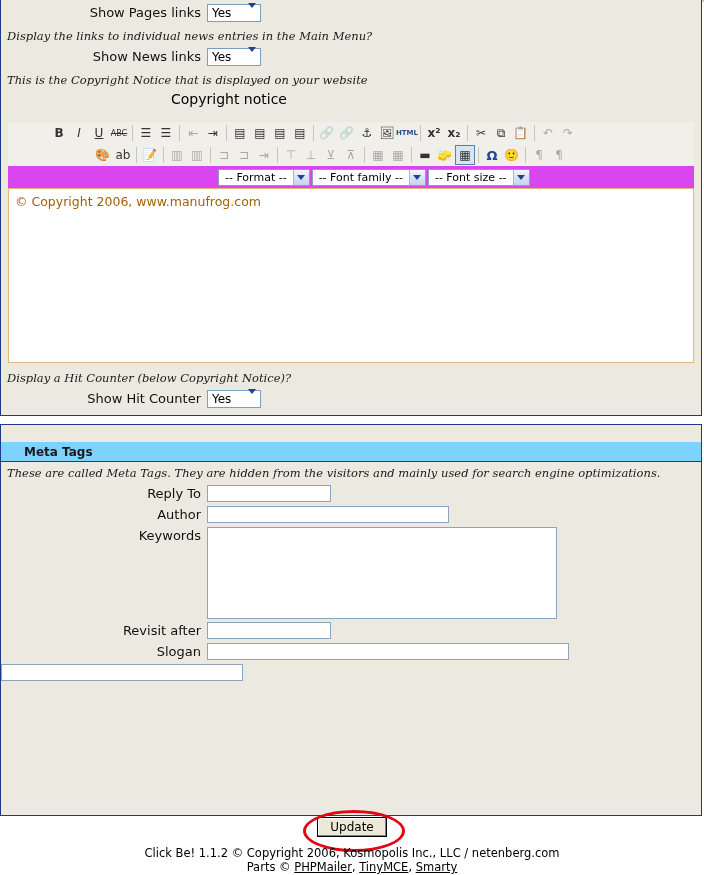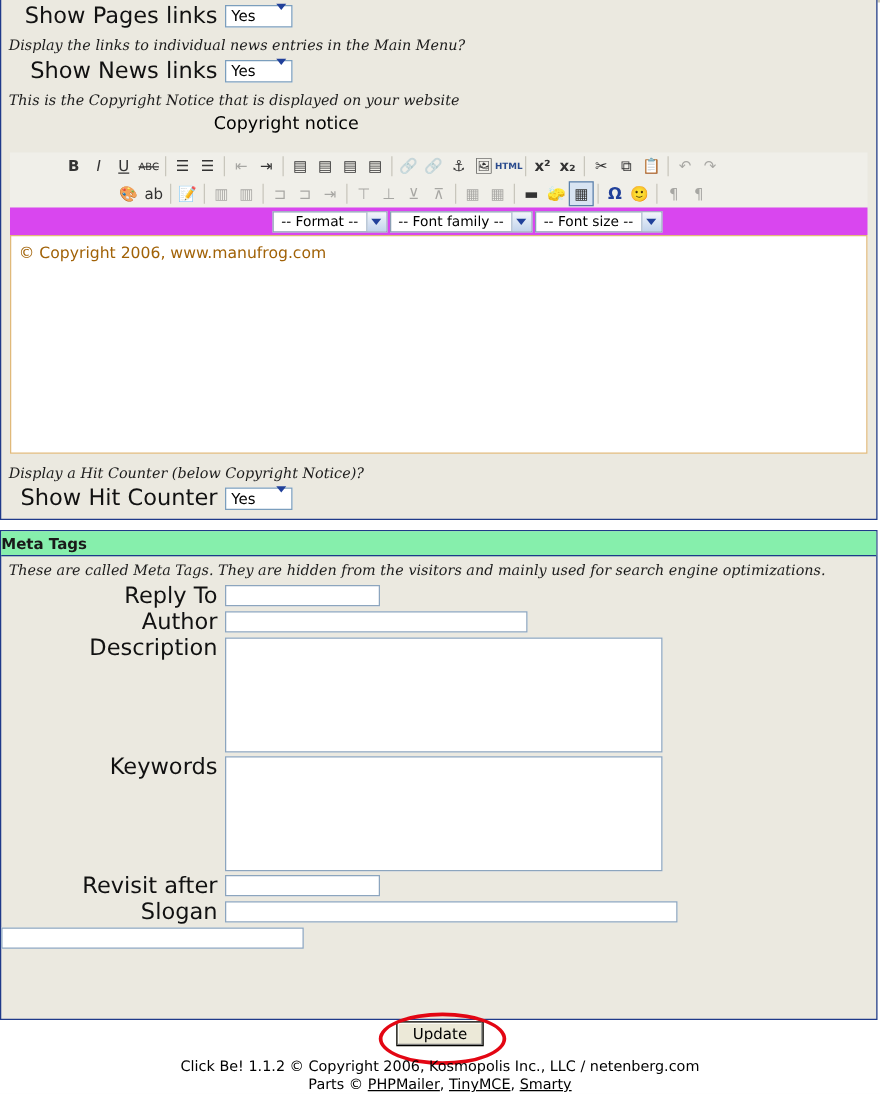--- a/index.html
+++ b/index.html
@@ -29,52 +29,53 @@
   #panel-site {
     top: -320px;
     height: 736px;
   }
   #panel-meta {
     top: 424px;
     height: 392px;
   }
 
   .panel-header {
-    background: #86efac;
+    background: #7dd3fc;
     border-bottom: 1px solid #1F3A8A;
     height: 20px;
     line-height: 20px;
-    padding: 0 0;
+    padding: 0 23px;
     font-family: "DejaVu Sans", sans-serif;
     font-size: 12px;
     font-weight: bold;
     color: #1a1a1a;
     box-sizing: border-box;
+    margin-top: 17px;
   }
 
   .panel-note {
     font-family: "DejaVu Serif", serif;
     font-style: italic;
     font-size: 11.5px;
     color: #1a1a1a;
     padding: 4px 6px 2px 6px;
   }
 
   
   .form-row {
     display: flex;
     align-items: flex-start;
     margin: 3px 0;
   }
   .form-label {
-    width: 179px;
+    width: 206px;
     text-align: right;
     padding-right: 6px;
     font-family: "DejaVu Sans", sans-serif;
-    font-size: 18px;
+    font-size: 13px;
     color: #111;
     line-height: 18px;
     box-sizing: border-box;
     white-space: nowrap;
   }
   .txt {
     background: #ffffff;
     border: 1px solid #8CA5BE;
     height: 17px;
     box-sizing: border-box;
@@ -408,24 +409,20 @@
   <div id="meta-fields">
       <div class="form-row">
         <div class="form-label">Reply To</div>
         <input type="text" class="txt" style="height: 17px; width: 124px;">
       </div>
       <div class="form-row">
         <div class="form-label">Author</div>
         <input type="text" class="txt" style="height: 17px; width: 242px;">
       </div>
       <div class="form-row">
-        <div class="form-label">Description</div>
-        <textarea class="ta" style="height: 92px; width: 350px;"></textarea>
-      </div>
-      <div class="form-row">
         <div class="form-label">Keywords</div>
         <textarea class="ta" style="height: 92px; width: 350px;"></textarea>
       </div>
       <div class="form-row">
         <div class="form-label">Revisit after</div>
         <input type="text" class="txt" style="height: 17px; width: 124px;">
       </div>
       <div class="form-row">
         <div class="form-label">Slogan</div>
         <input type="text" class="txt" style="height: 17px; width: 362px;">

